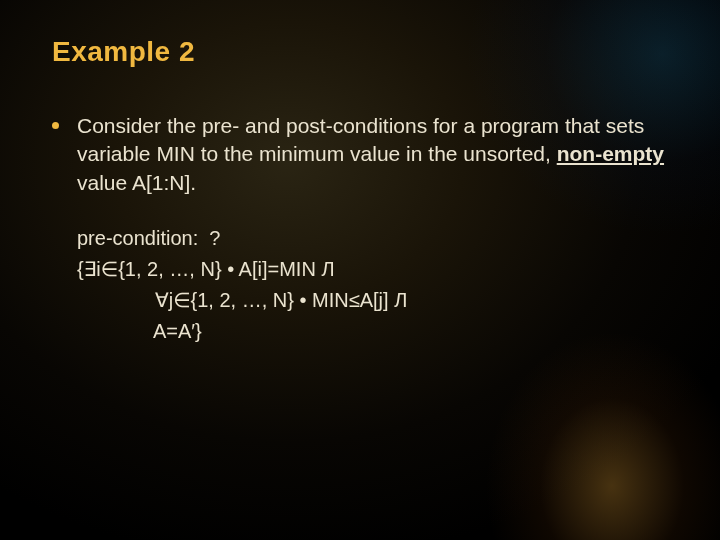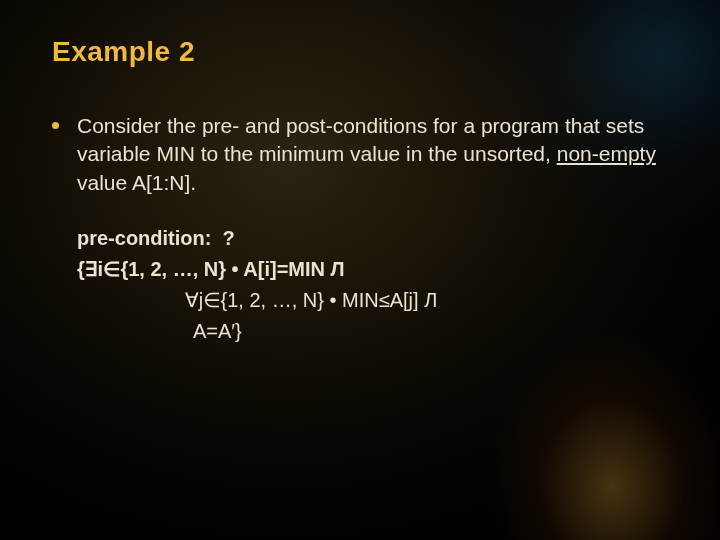--- a/index.html
+++ b/index.html
@@ -45,40 +45,40 @@
     margin-right: 18px;
     flex: none;
   }
   .bullet-text {
     font-size: 21px;
     line-height: 1.35;
     color: #eae3cf;
   }
   .ul {
     text-decoration: underline;
+    font-weight: bold;
   }
   .cond-block {
     margin-left: 25px;
     font-size: 20px;
     line-height: 1.55;
     color: #eae3cf;
   }
   .cond-row {
     display: flex;
     align-items: flex-start;
-    font-weight: bold;
   }
   .cond-label {
     white-space: pre;
   }
   .cond-indent {
-    margin-left: 108px;
+    margin-left: 78px;
   }
   .cond-indent2 {
-    margin-left: 116px;
+    margin-left: 76px;
   }
 </style>
 </head>
 <body>
 
 <div class="slide">
 
   <h1 class="title">Example 2</h1>
 
   <div class="bullet-row">

